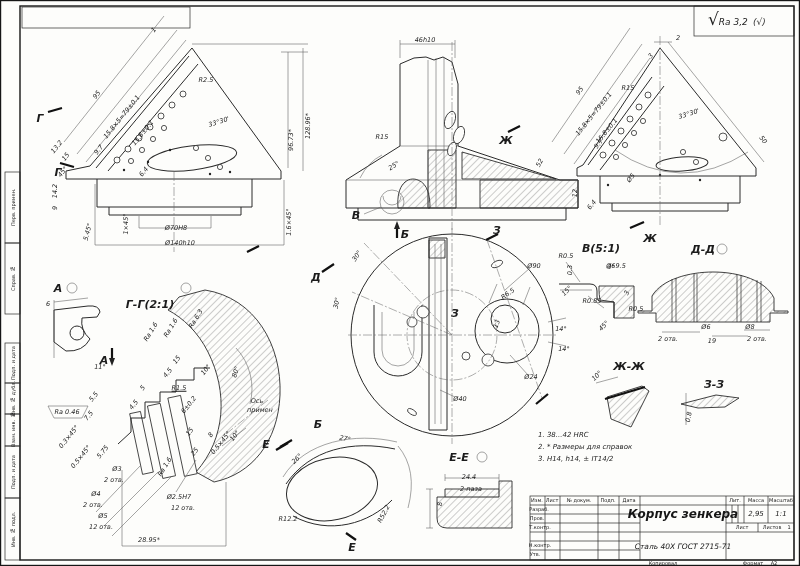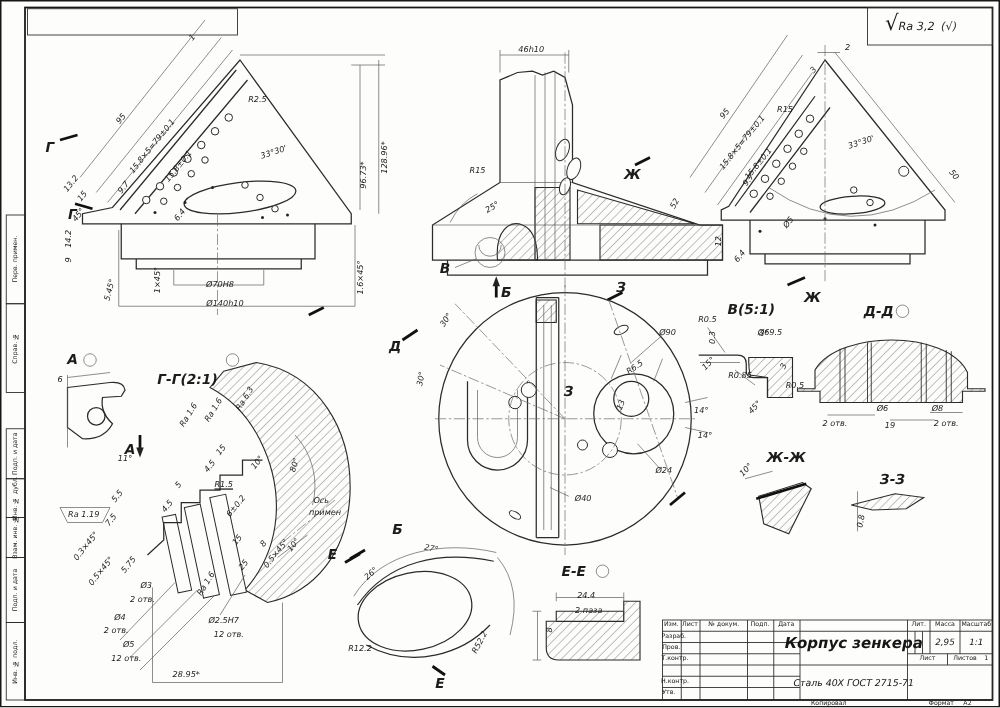--- a/index.html
+++ b/index.html
@@ -284,21 +284,21 @@
       <div class="lbl" style="left: 689px; top: 114px; transform: translate(-50%, -50%) rotate(-18deg);">33°30'</div>
       <div class="lbl" style="left: 763px; top: 140px; transform: translate(-50%, -50%) rotate(52deg);">50</div>
       <div class="lbl" style="left: 599px; top: 144px; transform: translate(-50%, -50%) rotate(-51deg);">9.7</div>
       <div class="lbl" style="left: 631px; top: 178px; transform: translate(-50%, -50%) rotate(-51deg);">Ø5</div>
       <div class="lbl" style="left: 592px; top: 205px; transform: translate(-50%, -50%) rotate(-51deg);">6.4</div>
       <div class="lbl" style="left: 534px; top: 266px; transform: translate(-50%, -50%);">Ø90</div>
       <div class="lbl" style="left: 508px; top: 294px; transform: translate(-50%, -50%) rotate(-35deg);">R6.5</div>
       <div class="lbl" style="left: 497px; top: 324px; transform: translate(-50%, -50%) rotate(-70deg);">13</div>
       <div class="lbl" style="left: 357px; top: 256px; transform: translate(-50%, -50%) rotate(-55deg);">30°</div>
       <div class="lbl" style="left: 337px; top: 303px; transform: translate(-50%, -50%) rotate(-78deg);">30°</div>
-      <div class="lbl" style="left: 460px; top: 399px; transform: translate(-50%, -50%); padding-left: 13px;">Ø40</div>
+      <div class="lbl" style="left: 460px; top: 399px; transform: translate(-50%, -50%);">Ø40</div>
       <div class="lbl" style="left: 531px; top: 377px; transform: translate(-50%, -50%);">Ø24</div>
       <div class="lbl" style="left: 561px; top: 329px; transform: translate(-50%, -50%);">14°</div>
       <div class="lbl" style="left: 564px; top: 349px; transform: translate(-50%, -50%);">14°</div>
       <div class="lbl" style="left: 345px; top: 439px; transform: translate(-50%, -50%) rotate(12deg);">27°</div>
       <div class="lbl" style="left: 297px; top: 459px; transform: translate(-50%, -50%) rotate(-42deg);">26°</div>
       <div class="lbl" style="left: 288px; top: 519px; transform: translate(-50%, -50%);">R12.2</div>
       <div class="lbl" style="left: 384px; top: 514px; transform: translate(-50%, -50%) rotate(-62deg);">R52.2</div>
       <div class="lbl" style="left: 469px; top: 477px; transform: translate(-50%, -50%);">24.4</div>
       <div class="lbl" style="left: 471px; top: 489px; transform: translate(-50%, -50%);">2 паза</div>
       <div class="lbl" style="left: 440px; top: 504px; transform: translate(-50%, -50%) rotate(-90deg);">8</div>
@@ -320,21 +320,21 @@
       <div class="lbl" style="left: 689px; top: 417px; transform: translate(-50%, -50%) rotate(-80deg);">0.8</div>
       <div class="lbl" style="left: 48px; top: 304px; transform: translate(-50%, -50%);">6</div>
       <div class="lbl" style="left: 151px; top: 332px; transform: translate(-50%, -50%) rotate(-58deg);">Ra 1.6</div>
       <div class="lbl" style="left: 171px; top: 328px; transform: translate(-50%, -50%) rotate(-58deg);">Ra 1.6</div>
       <div class="lbl" style="left: 196px; top: 319px; transform: translate(-50%, -50%) rotate(-58deg);">Ra 6.3</div>
       <div class="lbl" style="left: 100px; top: 367px; transform: translate(-50%, -50%);">11°</div>
       <div class="lbl" style="left: 177px; top: 360px; transform: translate(-50%, -50%) rotate(-51deg);">15</div>
       <div class="lbl" style="left: 168px; top: 373px; transform: translate(-50%, -50%) rotate(-51deg);">4.5</div>
       <div class="lbl" style="left: 206px; top: 370px; transform: translate(-50%, -50%) rotate(-51deg);">10°</div>
       <div class="lbl" style="left: 236px; top: 372px; transform: translate(-50%, -50%) rotate(-72deg);">80°</div>
-      <div class="lbl" style="left: 67px; top: 412px; transform: translate(-50%, -50%);">Ra 1.19</div>
+      <div class="lbl" style="left: 67px; top: 412px; transform: translate(-50%, -50%);">Ra 0.46</div>
       <div class="lbl" style="left: 94px; top: 397px; transform: translate(-50%, -50%) rotate(-51deg);">5.5</div>
       <div class="lbl" style="left: 89px; top: 416px; transform: translate(-50%, -50%) rotate(-51deg);">7.5</div>
       <div class="lbl" style="left: 134px; top: 405px; transform: translate(-50%, -50%) rotate(-51deg);">4.5</div>
       <div class="lbl" style="left: 143px; top: 388px; transform: translate(-50%, -50%) rotate(-51deg);">5</div>
       <div class="lbl" style="left: 179px; top: 388px; transform: translate(-50%, -50%); text-decoration: underline;">R1.5</div>
       <div class="lbl" style="left: 189px; top: 405px; transform: translate(-50%, -50%) rotate(-51deg);">6±0.2</div>
       <div class="lbl" style="left: 69px; top: 437px; transform: translate(-50%, -50%) rotate(-51deg);">0.3×45°</div>
       <div class="lbl" style="left: 81px; top: 457px; transform: translate(-50%, -50%) rotate(-51deg);">0.5×45°</div>
       <div class="lbl" style="left: 103px; top: 452px; transform: translate(-50%, -50%) rotate(-51deg);">5.75</div>
       <div class="lbl" style="left: 117px; top: 469px; transform: translate(-50%, -50%);">Ø3</div>
@@ -349,20 +349,25 @@
       <div class="lbl" style="left: 190px; top: 432px; transform: translate(-50%, -50%) rotate(-51deg);">15</div>
       <div class="lbl" style="left: 195px; top: 452px; transform: translate(-50%, -50%) rotate(-51deg);">25</div>
       <div class="lbl" style="left: 211px; top: 435px; transform: translate(-50%, -50%) rotate(-51deg);">8</div>
       <div class="lbl" style="left: 221px; top: 443px; transform: translate(-50%, -50%) rotate(-51deg);">0.5×45°</div>
       <div class="lbl" style="left: 235px; top: 436px; transform: translate(-50%, -50%) rotate(-51deg);">10°</div>
       <div class="lbl" style="left: 257px; top: 401px; transform: translate(-50%, -50%);">Ось</div>
       <div class="lbl" style="left: 260px; top: 410px; transform: translate(-50%, -50%);">примен</div>
       <div class="lbl" style="left: 149px; top: 540px; transform: translate(-50%, -50%); text-align: center;">28.95*</div>
     </div>
 
+<div class="notes">
+  <div class="note">1. 38...42 HRC</div>
+  <div class="note">2. * Размеры для справок</div>
+  <div class="note">3. H14, h14, ± IT14/2</div>
+</div>
 
 <div class="rough">
   <span class="rad">√</span><span class="rv">Ra 3,2</span>
   <span class="rb">(√)</span>
 </div>
 
 <div class="mg" style="top:172px;height:71px">Перв. примен.</div>
 <div class="mg" style="top:243px;height:71px">Справ. №</div>
 <div class="mg" style="top:343px;height:40px">Подп. и дата</div>
 <div class="mg" style="top:383px;height:31px">Инв. № дубл.</div>

